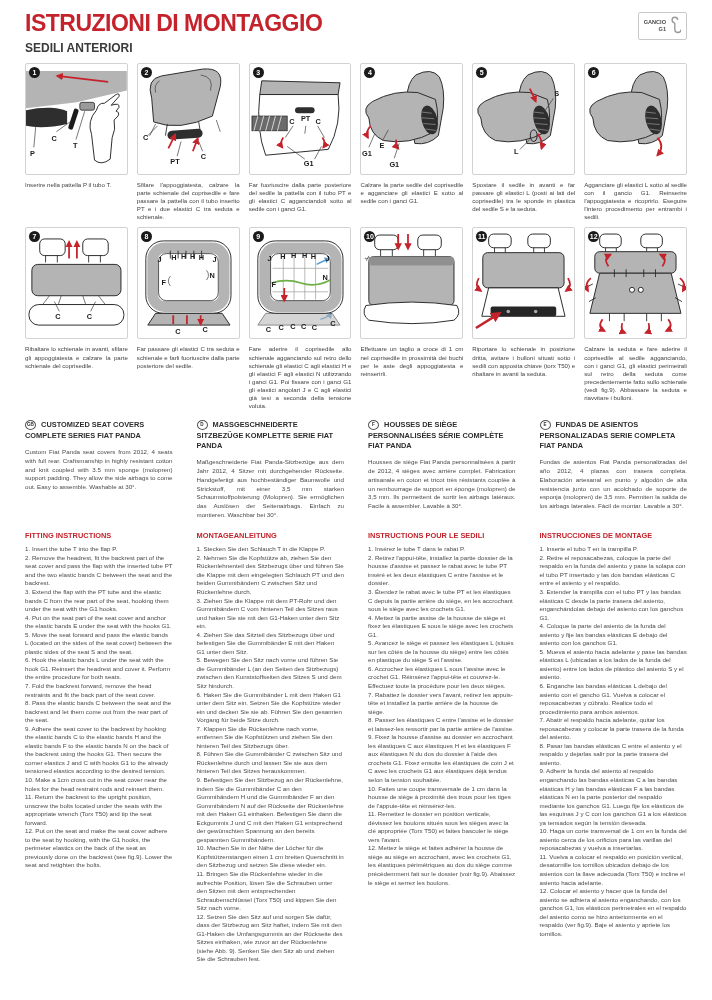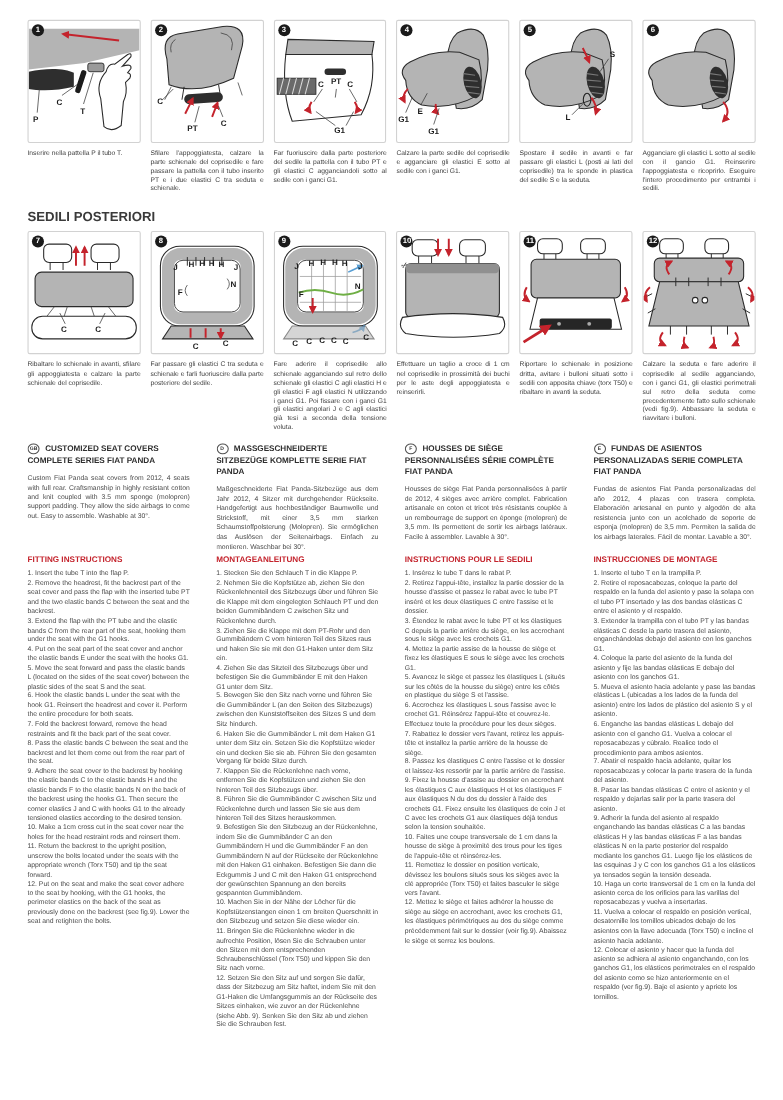--- a/index.html
+++ b/index.html
@@ -18,21 +18,21 @@
   .panel svg.ill{position:absolute;left:0;top:0;width:100%;height:100%}
   .caption-row{display:flex;gap:9px;margin-top:6px}
   .caption{flex:1;font-size:6.1px;line-height:1.33;text-align:justify;color:#3f3f3f}
   .lang-grid{display:flex;gap:24px;margin-top:10px}
   .lang-col{flex:1;min-width:0}
   .lang-top{height:100px;overflow:hidden}
   .lang-title{font-size:7.4px;font-weight:700;color:#2e2e2e;line-height:1.4;text-transform:uppercase}
   .lang-code{display:inline-block;min-width:7px;height:8px;line-height:8px;padding:0 1px;border:1px solid #555;
              border-radius:50%;font-size:4.6px;text-align:center;vertical-align:1px;margin-right:3px;font-weight:700}
   .lang-intro{margin-top:7px;font-size:6.2px;line-height:1.42;color:#4a4a4a;text-align:justify}
-  .lang-instr-h{font-size:7.4px;font-weight:700;color:#c4232c;margin:1px 0 5px 0}
+  .lang-instr-h{font-size:7.4px;font-weight:700;color:#c4232c;margin:11px 0 5px 0}
   .steps div{font-size:6.2px;line-height:1.38;color:#4a4a4a}
   svg text{font-family:"Liberation Sans",sans-serif;font-size:7.5px;font-weight:700;fill:#1a1a1a}
   .sg{fill:#b4b4b4;stroke:#2a2a2a;stroke-width:1}
   .sw{fill:#fff;stroke:#2a2a2a;stroke-width:1}
   .sd{fill:#2e2e2e}
   .ld{stroke:#3a3a3a;stroke-width:0.7;fill:none}
   .tk{stroke:#2a2a2a;stroke-width:0.9;fill:none}
   .gr{stroke:#9a9a9a;stroke-width:0.7;fill:none}
   .ra{stroke:#c4232c;stroke-width:1.8;fill:none;marker-end:url(#aR)}
   .ra3{stroke:#c4232c;stroke-width:2.6;fill:none;marker-end:url(#aR)}
@@ -48,20 +48,35 @@
         <path d="M0,0 L8,4 L0,8 z" fill="#c4232c"></path>
       </marker>
     <marker id="aB" viewBox="0 0 8 8" refX="6" refY="4" markerWidth="4.2" markerHeight="4.2" orient="auto">
         <path d="M0,0 L8,4 L0,8 z" fill="#5a9fd4"></path>
       </marker>
   </defs>
 </svg>
 
 <div class="page">
 
+  <div class="hdr">
+    <div>
+      <h1>ISTRUZIONI DI MONTAGGIO</h1>
+      <h2 class="sec-h">SEDILI ANTERIORI</h2>
+    </div>
+    <div class="hook-badge">
+      <div class="hook-lines">
+        <div>GANCIO</div>
+        <div>G1</div>
+      </div>
+      <svg width="12" height="20" viewBox="0 0 14 22">
+        <path d="M10,4 a3.2,3.2 0 1,0 -3.2,3.2 M6.8,7.4 V15 a3.6,3.6 0 0,0 7.2,0" fill="none" stroke="#9a9a9a" stroke-width="1.6"></path>
+      </svg>
+    </div>
+  </div>
 
   <div class="panel-row">
 
     <div class="panel">
       <div class="pnum">1</div>
       <svg class="ill" viewBox="0 0 103 110">
         <path d="M0,6 H103 V26 L52,38 L0,44 Z" fill="#b4b4b4"></path>
         <path class="ra" d="M84,17 L32,11"></path>
         <path class="sd" d="M0,46 C18,42 34,43 42,47 L42,60 C26,64 10,64 0,62 Z"></path>
         <rect x="46" y="44" width="5" height="22" rx="2" fill="#1c1c1c" transform="rotate(18 48 55)"></rect>
@@ -161,21 +176,20 @@
 
   <div class="caption-row">
     <div class="caption">Inserire nella pattella P il tubo T.</div>
     <div class="caption">Sfilare l'appoggiatesta, calzare la parte schienale del coprisedile e fare passare la pattella con il tubo inserito PT e i due elastici C tra seduta e schienale.</div>
     <div class="caption">Far fuoriuscire dalla parte posteriore del sedile la pattella con il tubo PT e gli elastici C agganciandoli sotto al sedile con i ganci G1.</div>
     <div class="caption">Calzare la parte sedile del coprisedile e agganciare gli elastici E sotto al sedile con i ganci G1.</div>
     <div class="caption">Spostare il sedile in avanti e far passare gli elastici L (posti ai lati del coprisedile) tra le sponde in plastica del sedile S e la seduta.</div>
     <div class="caption">Agganciare gli elastici L sotto al sedile con il gancio G1. Reinserire l'appoggiatesta e ricoprirlo. Eseguire l'intero procedimento per entrambi i sedili.</div>
   </div>
 
-  <h2 class="sec-h" style="margin-top:14px">SEDILI POSTERIORI</h2>
 
   <div class="panel-row" style="margin-top:6px">
 
     <div class="panel">
       <div class="pnum">7</div>
       <svg class="ill" viewBox="0 0 103 110">
         <rect class="sw" x="14" y="10" width="26" height="17" rx="5"></rect>
         <rect class="sw" x="58" y="10" width="26" height="17" rx="5"></rect>
         <path class="tk" d="M20,27 v7 M32,27 v7 M64,27 v7 M76,27 v7"></path>
         <path class="ra" d="M44,30 L44,13"></path>

